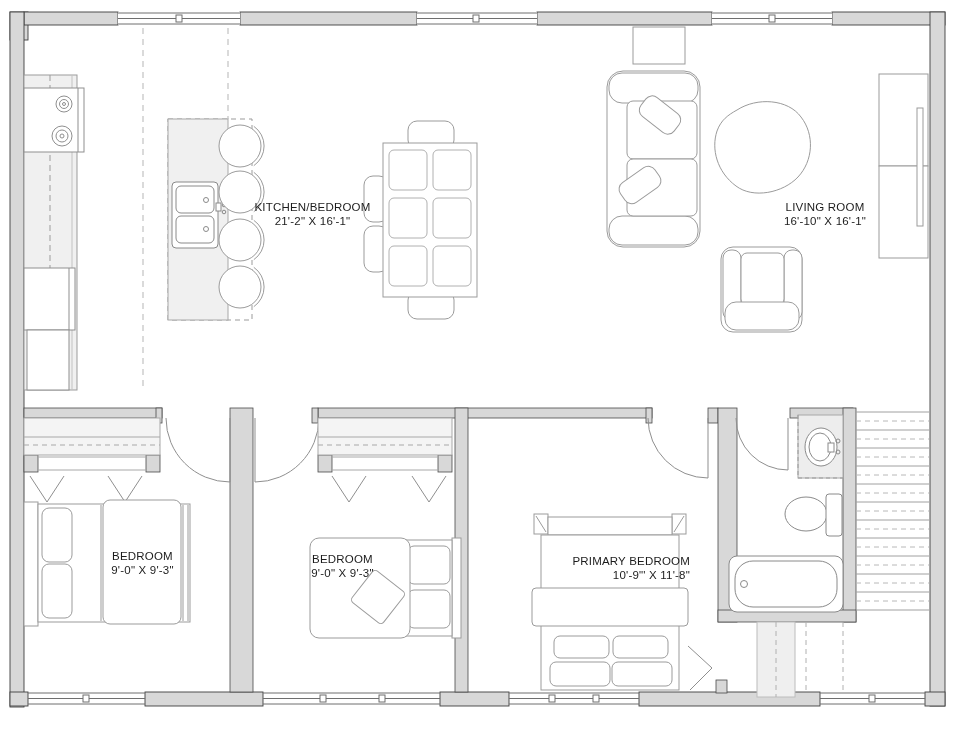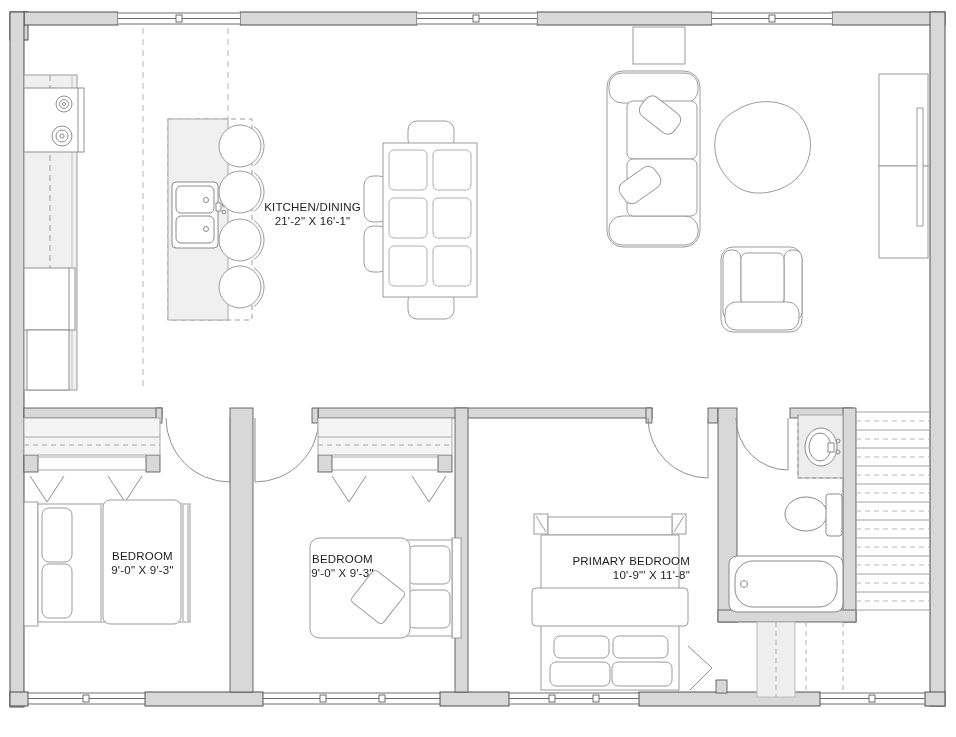--- a/index.html
+++ b/index.html
@@ -296,24 +296,28 @@
   <g>
     <rect x="757" y="622" width="38" height="75" fill="#efefef" stroke="#bcbcbc" stroke-width="1"></rect>
     <line x1="776" y1="622" x2="776" y2="697" stroke="#b0b0b0" stroke-dasharray="5,4"></line>
     <line x1="806" y1="622" x2="806" y2="692" stroke="#b0b0b0" stroke-dasharray="5,4"></line>
     <line x1="843" y1="622" x2="843" y2="692" stroke="#b0b0b0" stroke-dasharray="5,4"></line>
   </g>
 
 </svg>
 
 <div class="room-label" style="left:240px;top:200px;width:145px;">
-  <span>KITCHEN/DINING</span>
+  <span>KITCHEN/BEDROOM</span>
   <span>21'-2" X 16'-1"</span>
 </div>
 
+<div class="room-label" style="left:755px;top:200px;width:140px;">
+  <span>LIVING ROOM</span>
+  <span>16'-10" X 16'-1"</span>
+</div>
 
 <div class="room-label" style="left:85px;top:549px;width:115px;">
   <span>BEDROOM</span>
   <span>9'-0" X 9'-3"</span>
 </div>
 
 <div class="room-label" style="left:285px;top:552px;width:115px;">
   <span>BEDROOM</span>
   <span>9'-0" X 9'-3"</span>
 </div>

